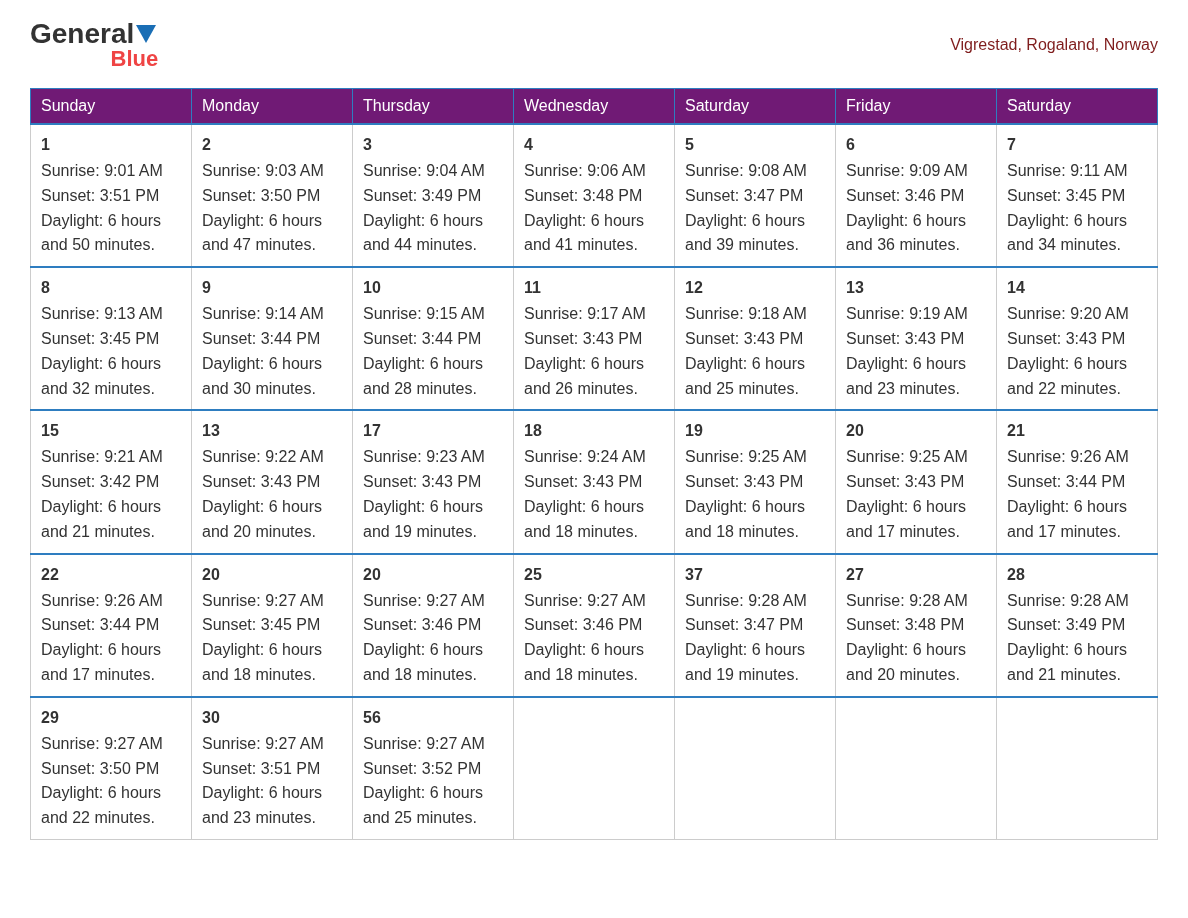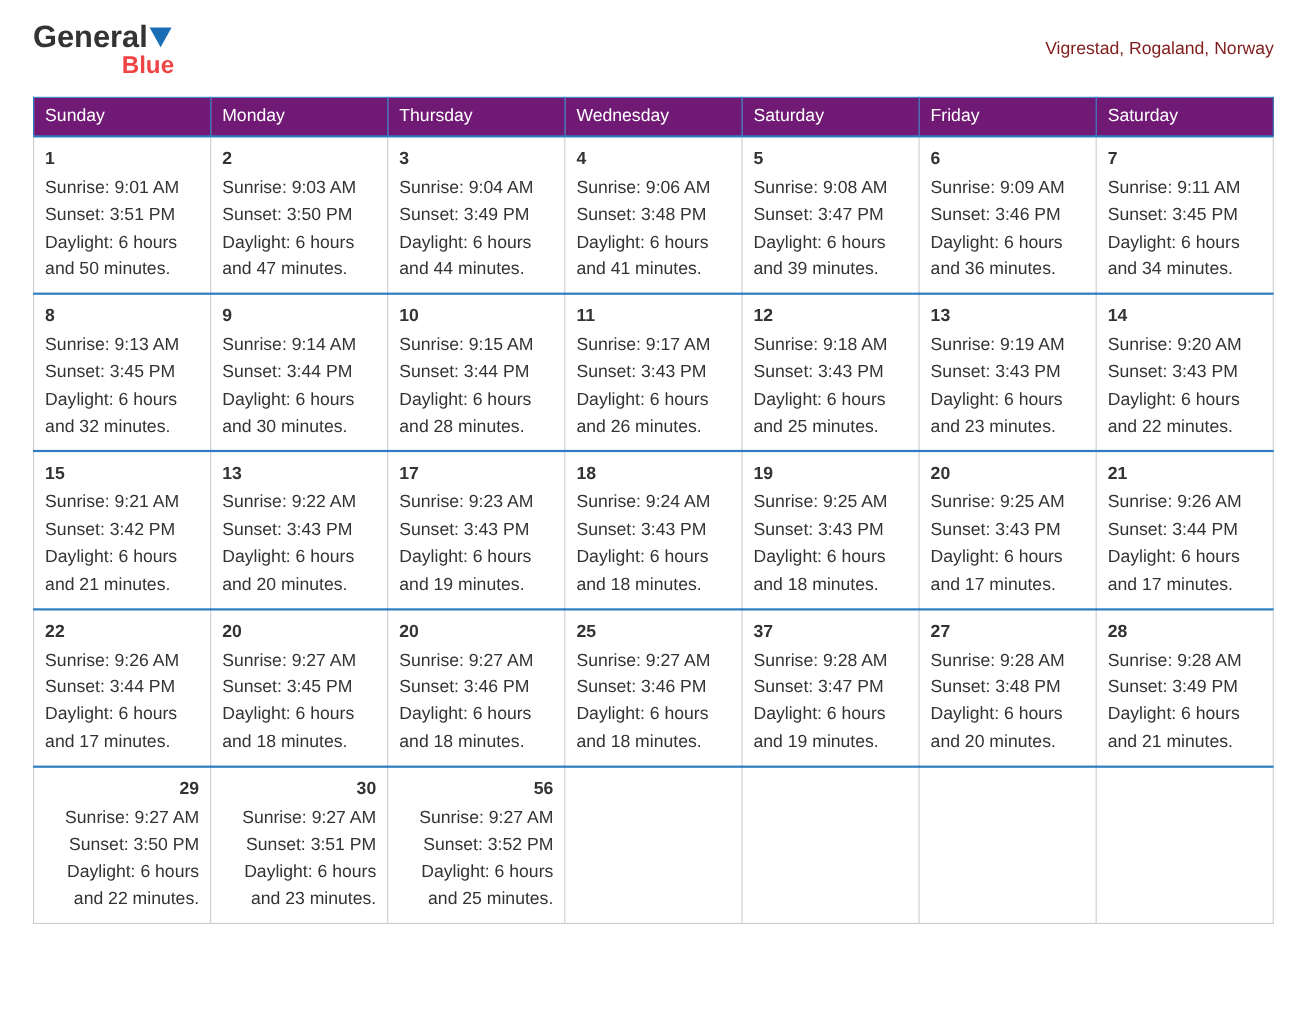--- a/index.html
+++ b/index.html
@@ -96,21 +96,20 @@
     .day-info {
       font-size: 16px;
       color: #333;
       line-height: 1.55;
     }
     .empty-cell {
       background: #fff;
     }
     .calendar-table tbody tr:last-child {
       border-bottom: none;
-      text-align: right;
     }
   </style>
 </head>
 <body>
 
 <div class="header">
   <div class="logo-area">
     <div class="logo-text">
       <span class="logo-general">General</span>
       <span class="logo-triangle"></span>

